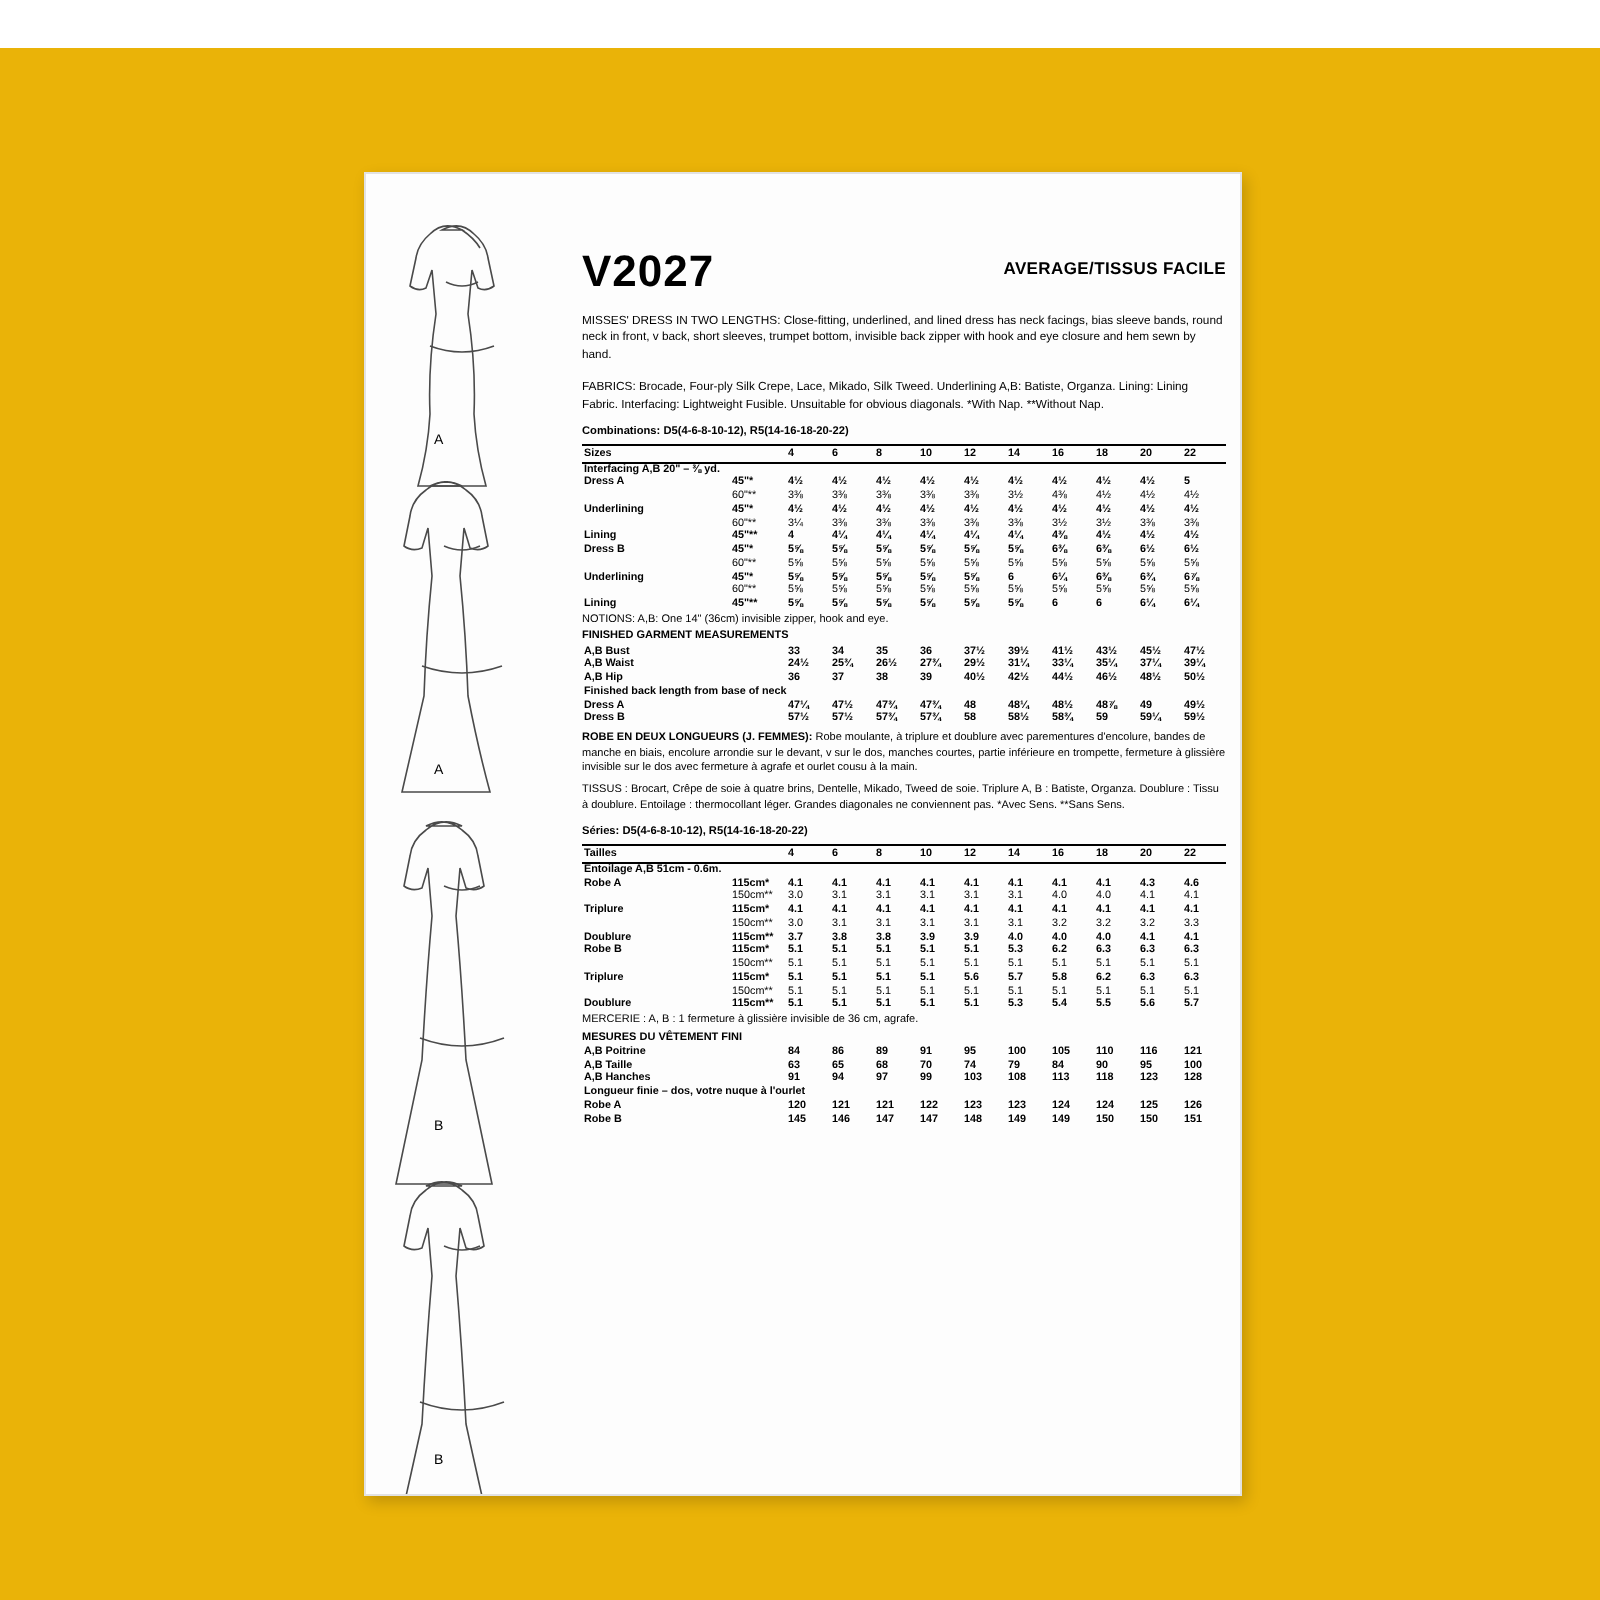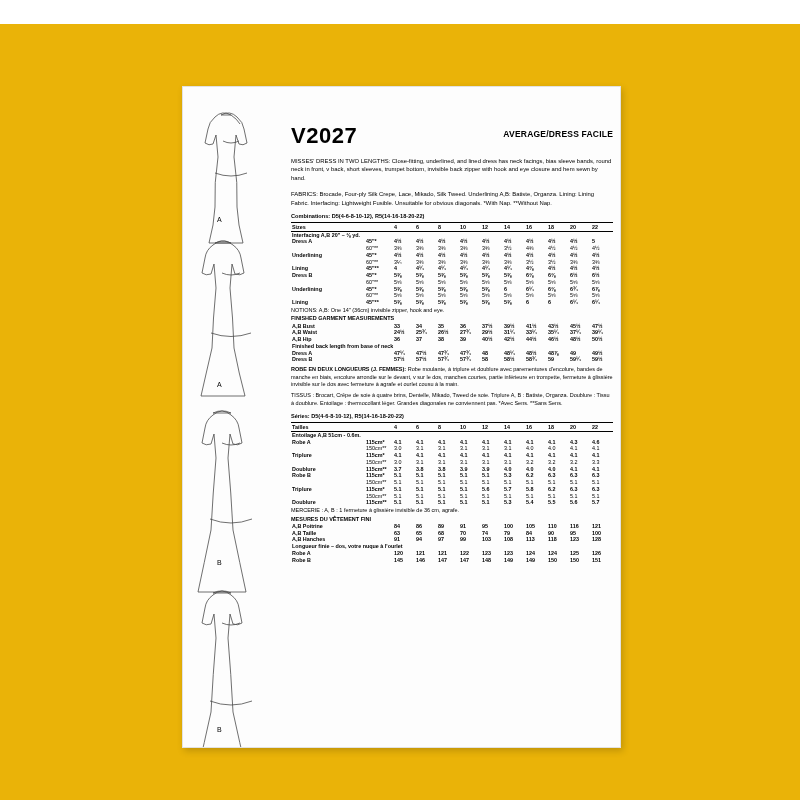--- a/index.html
+++ b/index.html
@@ -65,21 +65,21 @@
           <text x="34" y="300">A</text>
           <text x="34" y="478">B</text>
           <text x="34" y="645">B</text>
         </g>
       </svg>
     </div>
 
     <div class="content">
       <div style="position:relative;">
         <span class="title">V2027</span>
-        <span class="difficulty">AVERAGE/DRESS FACILE</span>
+        <span class="difficulty">AVERAGE/TISSUS FACILE</span>
       </div>
 
       <div class="desc">MISSES' DRESS IN TWO LENGTHS: Close-fitting, underlined, and lined dress has neck facings, bias sleeve bands, round neck in front, v back, short sleeves, trumpet bottom, invisible back zipper with hook and eye closure and hem sewn by hand.</div>
       <div class="desc">FABRICS: Brocade, Four-ply Silk Crepe, Lace, Mikado, Silk Tweed. Underlining A,B: Batiste, Organza. Lining: Lining Fabric. Interfacing: Lightweight Fusible. Unsuitable for obvious diagonals. *With Nap. **Without Nap.</div>
 
       <div class="combo">Combinations: D5(4-6-8-10-12), R5(14-16-18-20-22)</div>
 
       <div class="rule"></div>
       <table class="meas">
         <tbody>

